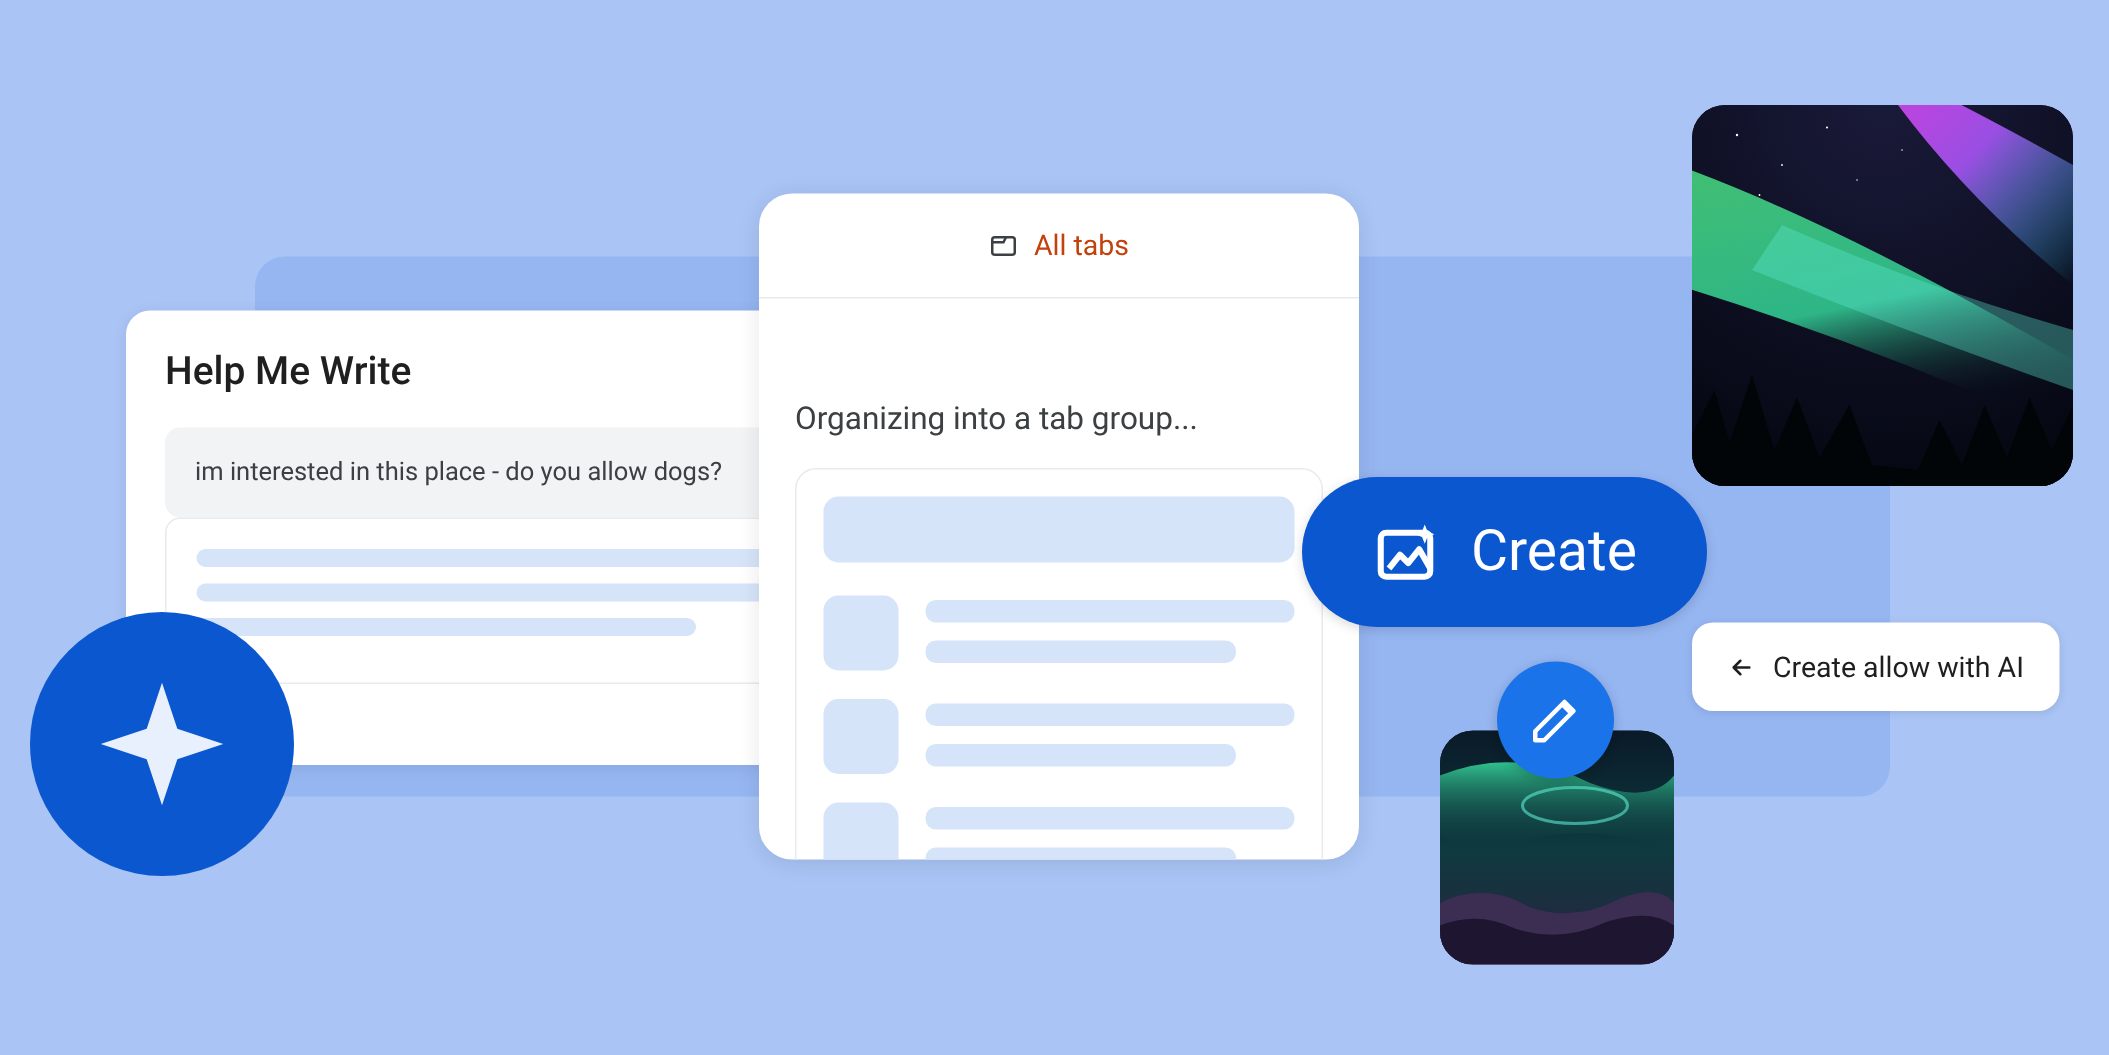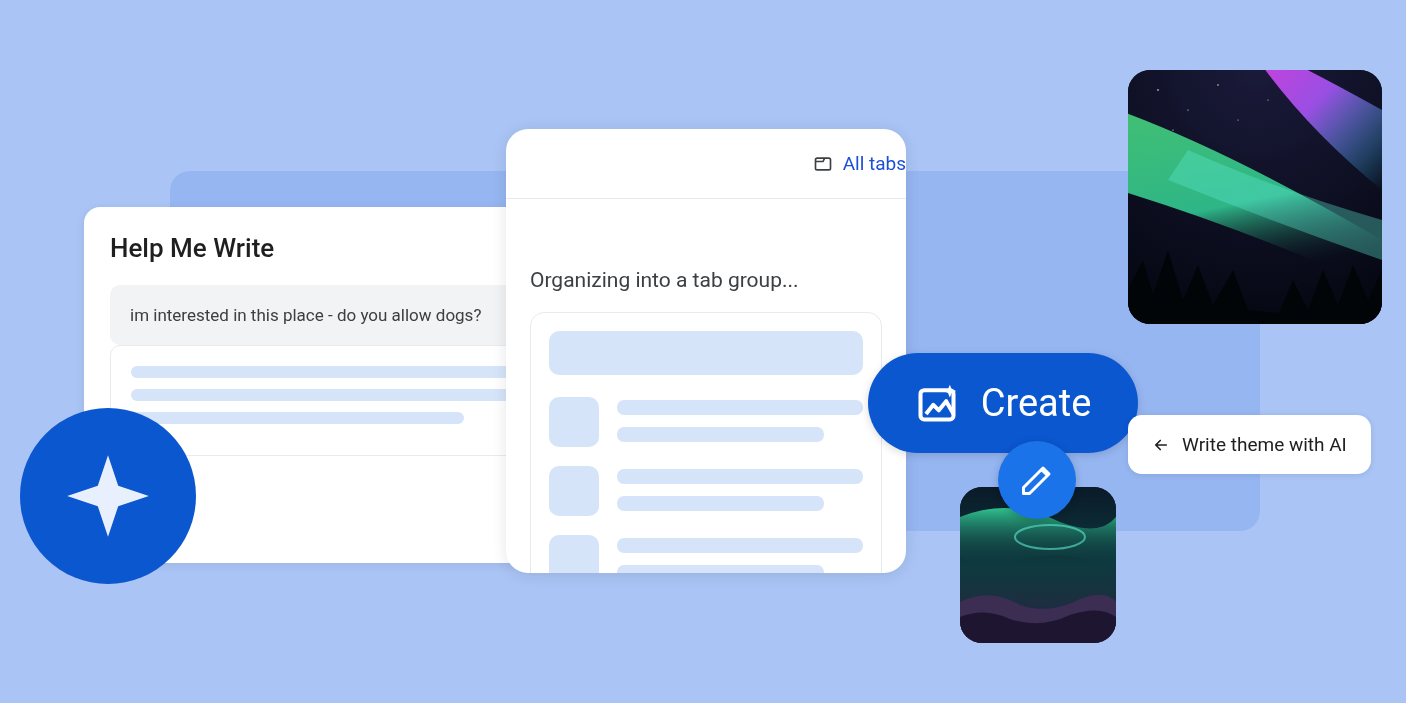--- a/index.html
+++ b/index.html
@@ -21,21 +21,21 @@
       background: #96b6f2;
       border-radius: 20px;
     }
     
     
     .help-write-card {
       position: absolute;
       left: 84px;
       top: 207px;
       width: 500px;
-      height: 356px;
+      height: 303px;
       background: #ffffff;
       border-radius: 16px;
       padding: 26px;
       box-shadow: 0 2px 10px rgba(0,0,0,0.08);
     }
     .help-write-title {
       font-size: 26px;
       font-weight: 500;
       color: #1f1f1f;
       margin-bottom: 22px;
@@ -97,21 +97,21 @@
     .tab {
       flex: 1;
       display: flex;
       align-items: center;
       justify-content: center;
       gap: 10px;
       font-size: 19px;
       cursor: pointer;
       position: relative;
     }
-    .tab.inactive { color: #1d4ed8; justify-content: flex-end; }
+    .tab.inactive { color: #c2410c; }
     .tab.active { color: #1a73e8; font-weight: 500; }
     .tab.active::after {
       content: '';
       position: absolute;
       bottom: -1px;
       left: 0;
       right: 0;
       height: 3px;
       background: #1a73e8;
     }
@@ -168,21 +168,20 @@
       border-radius: 50px;
       display: flex;
       align-items: center;
       justify-content: center;
       gap: 22px;
       color: #ffffff;
       font-size: 38px;
       font-weight: 400;
       cursor: pointer;
       box-shadow: 0 2px 8px rgba(0,0,0,0.15);
-      margin-top: 35px;
     }
     .create-button svg { width: 44px; height: 44px; }
     
     
     .theme-chip {
       position: absolute;
       left: 1128px;
       top: 415px;
       background: #ffffff;
       border-radius: 14px;
@@ -303,21 +302,21 @@
     <path d="M6 18 L10 13 L13 16 L17 11 L21 18" fill="none" stroke="#ffffff" stroke-width="2.2" stroke-linejoin="round"></path>
     <path d="M19 2 L20 4.5 L22.5 5.5 L20 6.5 L19 9 L18 6.5 L15.5 5.5 L18 4.5 Z" fill="#ffffff"></path>
   </svg>
   <span>Create</span>
 </div>
 
 <div class="theme-chip">
   <svg width="18" height="18" viewBox="0 0 24 24">
     <path d="M19 12 L5 12 M11 6 L5 12 L11 18" fill="none" stroke="#1f1f1f" stroke-width="2.2" stroke-linecap="round" stroke-linejoin="round"></path>
   </svg>
-  <span>Write theme with AI</span>
+  <span>Create allow with AI</span>
 </div>
 
 <div class="aurora-large">
   <svg width="254" height="254" viewBox="0 0 254 254">
     <defs>
       <radialGradient id="sky1" cx="50%" cy="0%" r="100%">
         <stop offset="0%" stop-color="#1a1a3a"></stop>
         <stop offset="100%" stop-color="#050812"></stop>
       </radialGradient>
       <linearGradient id="aur1" x1="0" y1="0" x2="1" y2="1">

